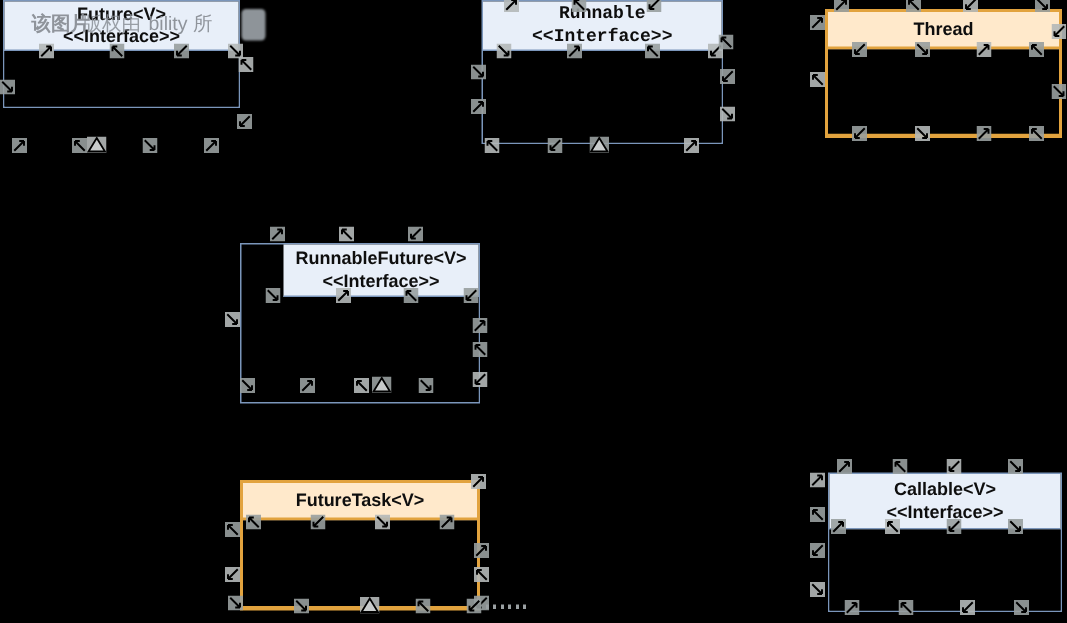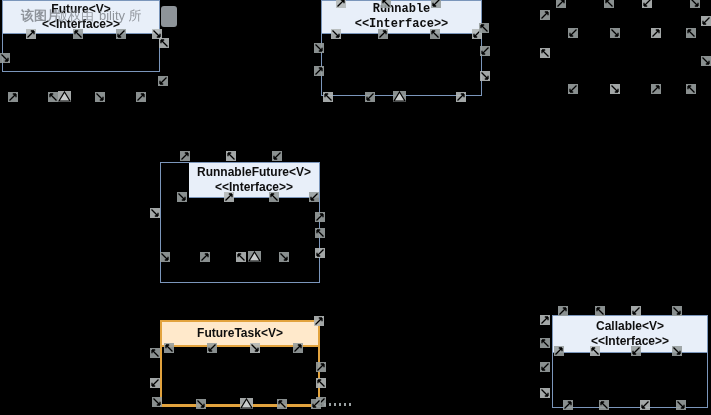--- a/index.html
+++ b/index.html
@@ -47,22 +47,28 @@
   </div>
 
   <div class="box interface" style="left:321px;top:0;width:161px;height:96px;">
     <div class="hdr" style="height:33px;font-family:Liberation Mono, monospace;">
       <div>Runnable</div>
       <div>&lt;&lt;Interface&gt;&gt;</div>
     </div>
     <div class="membox"></div>
   </div>
 
-
-  <div class="box interface" style="left:160px;top:162px;width:160px;height:121px;padding-left:28px;">
+  <div class="box cls" style="left:550px;top:6px;width:158px;height:86px;">
+    <div class="hdr" style="height:25px;">
+      <div>Thread</div>
+    </div>
+    <div class="membox"></div>
+  </div>
+
+  <div class="box interface" style="left:160px;top:162px;width:160px;height:107px;padding-left:28px;">
     <div class="hdr" style="height:35px;">
       <div>RunnableFuture&lt;V&gt;</div>
       <div>&lt;&lt;Interface&gt;&gt;</div>
     </div>
     <div class="membox"></div>
   </div>
 
   <div class="box cls" style="left:160px;top:320px;width:160px;height:87px;">
     <div class="hdr" style="height:25px;">
       <div>FutureTask&lt;V&gt;</div>

